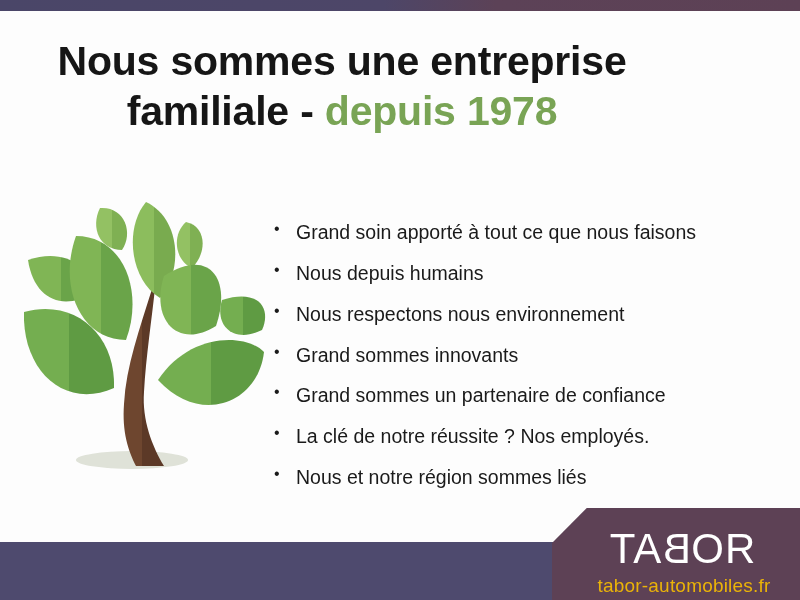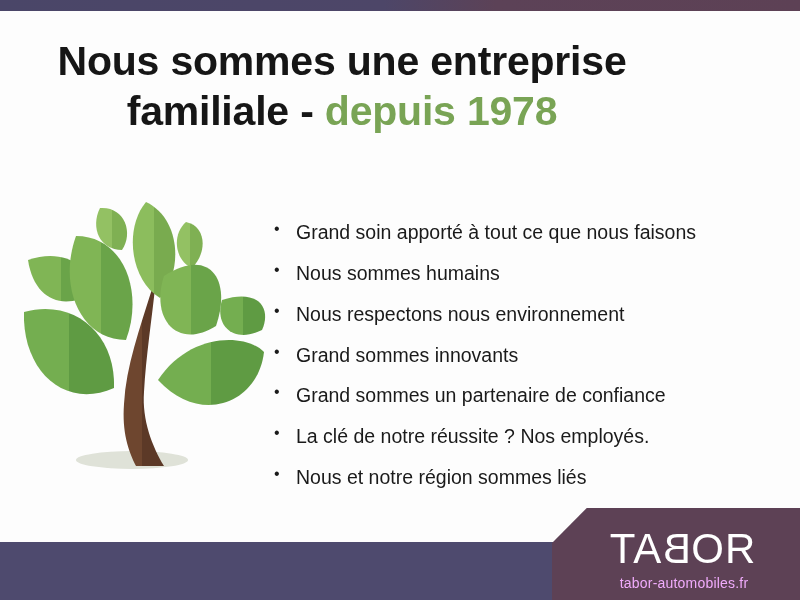--- a/index.html
+++ b/index.html
@@ -43,22 +43,22 @@
     display:flex; align-items:center;
     color:#ffffff;
     font-family:"Liberation Sans", sans-serif;
     font-size:42px; font-weight:400;
     letter-spacing:1px;
     line-height:1;
     padding-left:14px;
   }
   .logo-mark .rev-b { display:inline-block; transform:scaleX(-1); }
   .logo-url {
-    color:#f0abfc;
-    font-size:14px;
+    color:#eab308;
+    font-size:19px;
     letter-spacing:0.2px;
     margin-top:5px;
     padding-left:16px;
   }
 
   
   .heading {
     position:absolute; left:0; top:36px;
     width:684px;
     text-align:center;
@@ -157,21 +157,21 @@
 
         <path d="M208 112 C 244 100, 258 120, 248 142 C 220 156, 200 138, 208 112 Z" fill="url(#lfC)"></path>
 
         <path d="M144 192 C 174 146, 230 144, 250 164 C 244 216, 186 238, 144 192 Z" fill="url(#lfC)"></path>
       </g>
     </svg>
   </div>
 
   <ul class="bullets">
     <li>Grand soin apporté à tout ce que nous faisons</li>
-    <li>Nous sommes humains</li>
+    <li>Nous depuis humains</li>
     <li>Nous respectons nous environnement</li>
     <li>Grand sommes innovants</li>
     <li>Grand sommes un partenaire de confiance</li>
     <li>La clé de notre réussite ? Nos employés.</li>
     <li>Nous et notre région sommes liés</li>
   </ul>
 
   <div class="bottom-bar"></div>
 
   <div class="logo-panel">

